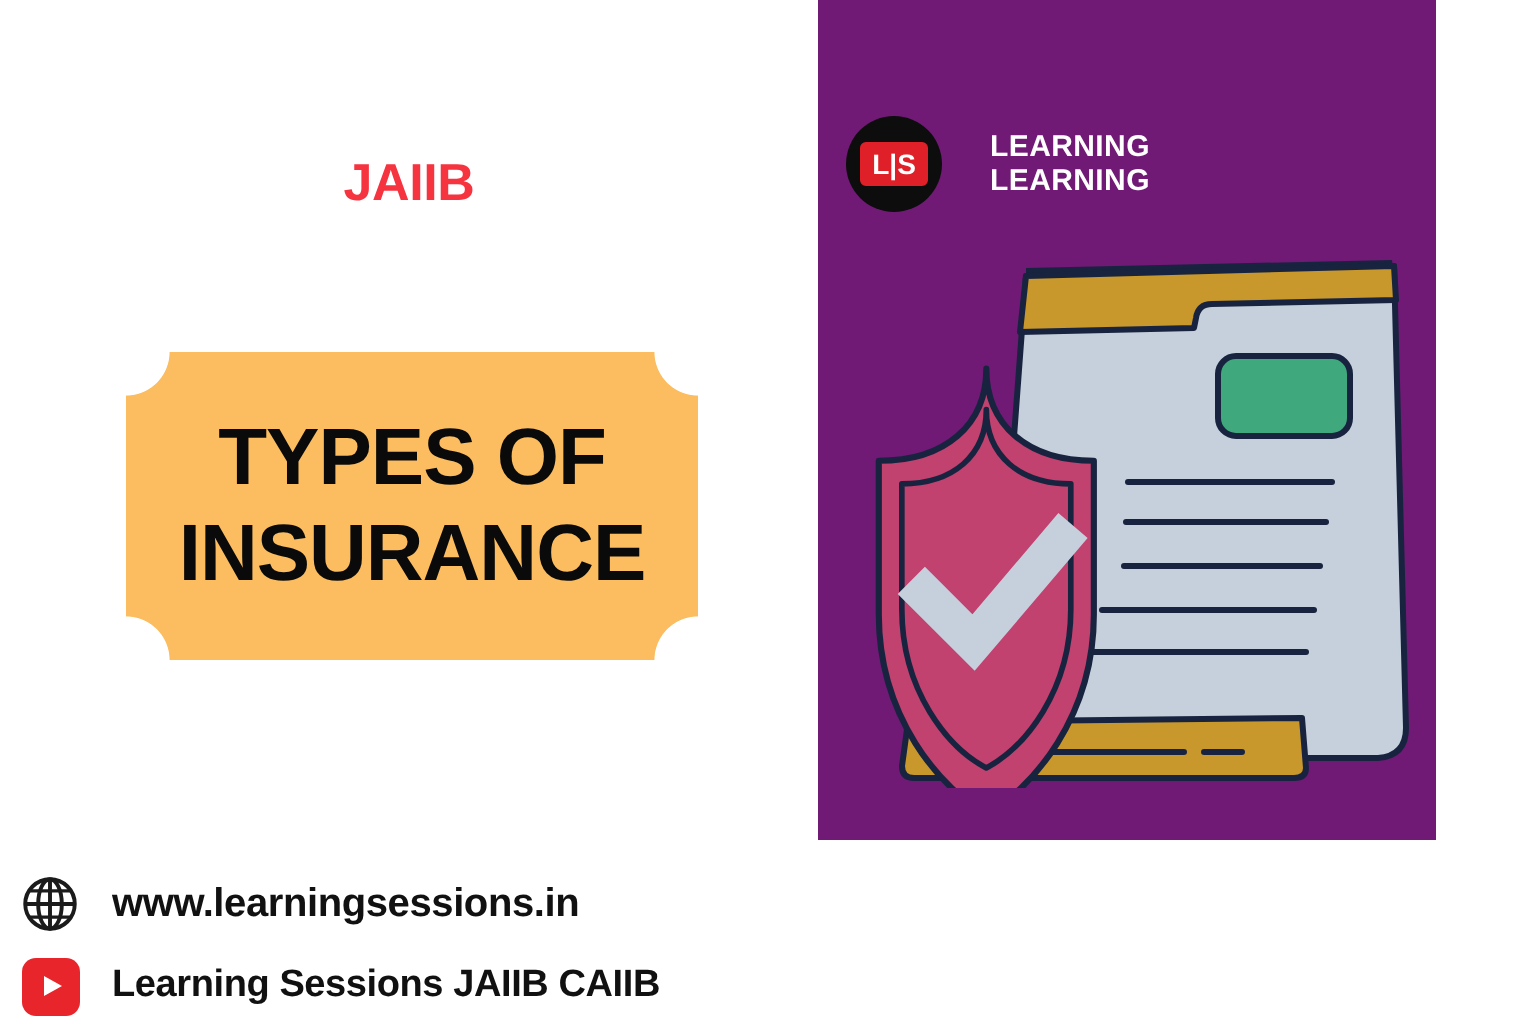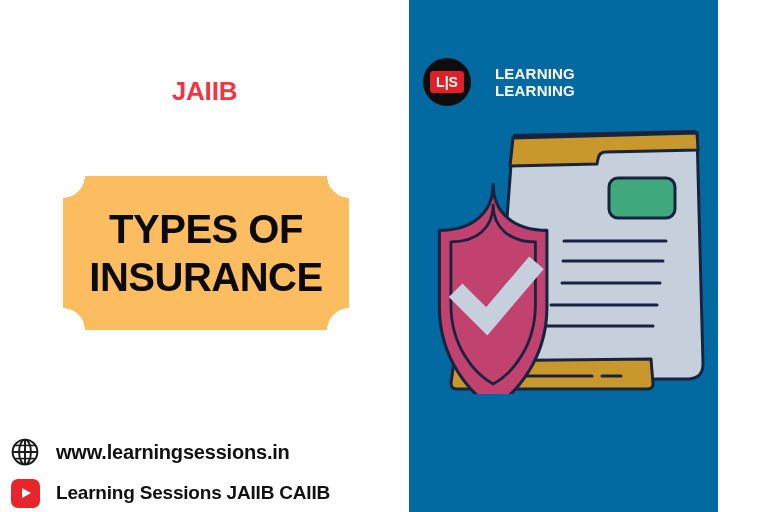--- a/index.html
+++ b/index.html
@@ -125,22 +125,22 @@
     border-top: 5.5px solid transparent;
     border-bottom: 5.5px solid transparent;
     margin-left: 2px;
   }
 
   
   #blue-panel {
     position: absolute;
     left: 409px; top: 0;
     width: 309px;
-    height: 512px;
-    background: #0369a1;
+    height: 420px;
+    background: #701a75;
     overflow: hidden;
   }
 
   #logo { position: absolute; left: 14px; top: 58px; display: flex; align-items: center; }
   #logo-mark {
     width: 48px; height: 48px; border-radius: 50%;
     background: #0d0d0d;
     display: flex; align-items: center; justify-content: center;
     flex: none;
   }

